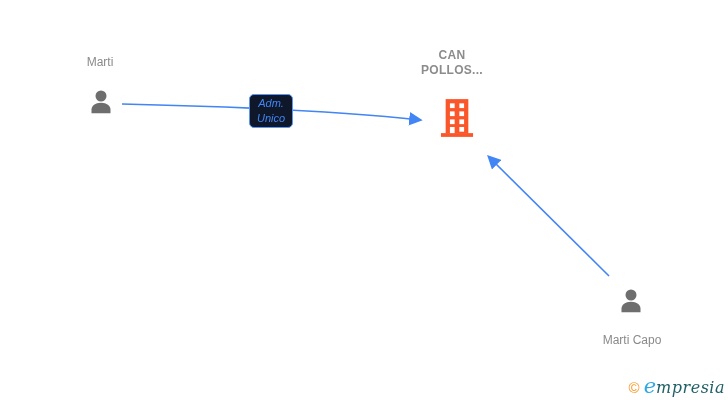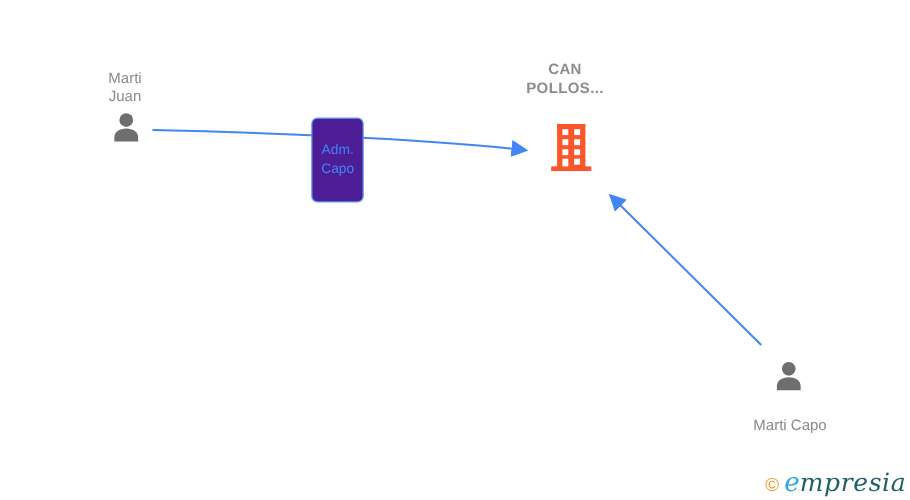--- a/index.html
+++ b/index.html
@@ -15,56 +15,56 @@
   .node-label {
     position:absolute; width:140px; text-align:center;
     font-size:12px; line-height:15px; color:var(--label-gray,#8a8a8a);
   }
   .node-label.company { font-weight:700; color:var(--company-label-gray,#8c8c8c); letter-spacing:0.3px; }
   .person-icon svg { display:block; }
   .building-icon svg { display:block; }
 
   .edge-label {
     position:absolute; box-sizing:border-box;
-    background:#4c1d95;
+    background:#0f172a;
     border:1.5px solid var(--edge-border-blue,#5b97f7);
     border-radius:5px;
     color:var(--edge-blue,#4285F4);
     font-size:11px; line-height:15px; text-align:center;
-    padding:18px 7px;
+    padding:1px 7px;
+    font-style:italic;
   }
 
   .logo {
     position:absolute; right:3px; bottom:2px;
     display:flex; align-items:baseline; white-space:nowrap;
   }
   .logo .copy { color:var(--logo-orange,#F7941E); font-size:15px; margin-right:4px; font-family:"Liberation Sans",sans-serif; }
   .logo .brand { font-family:"DejaVu Serif", serif; font-style:italic; }
   .logo .brand-e { color:var(--logo-light-blue,#2FA8E2); font-size:21px; }
-  .logo .brand-rest { color:var(--logo-dark,#1F5F66); font-size:20px; letter-spacing:0.5px; }
+  .logo .brand-rest { color:var(--logo-dark,#1F5F66); font-size:16px; letter-spacing:0.5px; }
 </style>
 </head>
 <body>
 
 <div class="canvas">
 
   <svg class="edges-svg" width="728" height="400" viewBox="0 0 728 400">
     <defs>
       <marker id="arrow" viewBox="0 0 10 10" refX="8" refY="5" markerWidth="8.5" markerHeight="8.5" orient="auto-start-reverse">
         <path class="arrowhead" d="M0,0 L10,5 L0,10 z" fill="#4285F4"></path>
       </marker>
     </defs>
     <path class="edge-line" d="M122,104 C210,106 340,111 420,120" stroke="#4285F4" marker-end="url(#arrow)"></path>
     <path class="edge-line" d="M609,276 L489,157" stroke="#4285F4" marker-end="url(#arrow)"></path>
   </svg>
 
   <div class="node">
     <div class="node-label" style="left:30px; top:30px;margin-top:25px;">
       <div>Marti</div>
-      <div>Juan</div>
     </div>
     <div class="person-icon" style="position:absolute; left:86px; top:87px;">
       <svg width="30" height="30" viewBox="0 0 24 24" fill="#6e6e6e">
         <circle cx="12" cy="7.2" r="4.4"></circle>
         <path d="M12 12.6c-4.6 0-7.6 2.4-7.6 5.6V21h15.2v-2.8c0-3.2-3-5.6-7.6-5.6z"></path>
       </svg>
     </div>
   </div>
 
   <div class="node">
@@ -99,21 +99,21 @@
         <path d="M12 12.6c-4.6 0-7.6 2.4-7.6 5.6V21h15.2v-2.8c0-3.2-3-5.6-7.6-5.6z"></path>
       </svg>
     </div>
     <div class="node-label" style="left:562px; top:333px;">
       <div>Marti Capo</div>
     </div>
   </div>
 
   <div class="edge-label" style="left:249px; top:94px;">
     <div>Adm.</div>
-    <div>Capo</div>
+    <div>Unico</div>
   </div>
 
   <div class="logo">
     <span class="copy">©</span>
     <span class="brand brand-e">e</span>
     <span class="brand brand-rest">mpresia</span>
   </div>
 
 </div>
 

